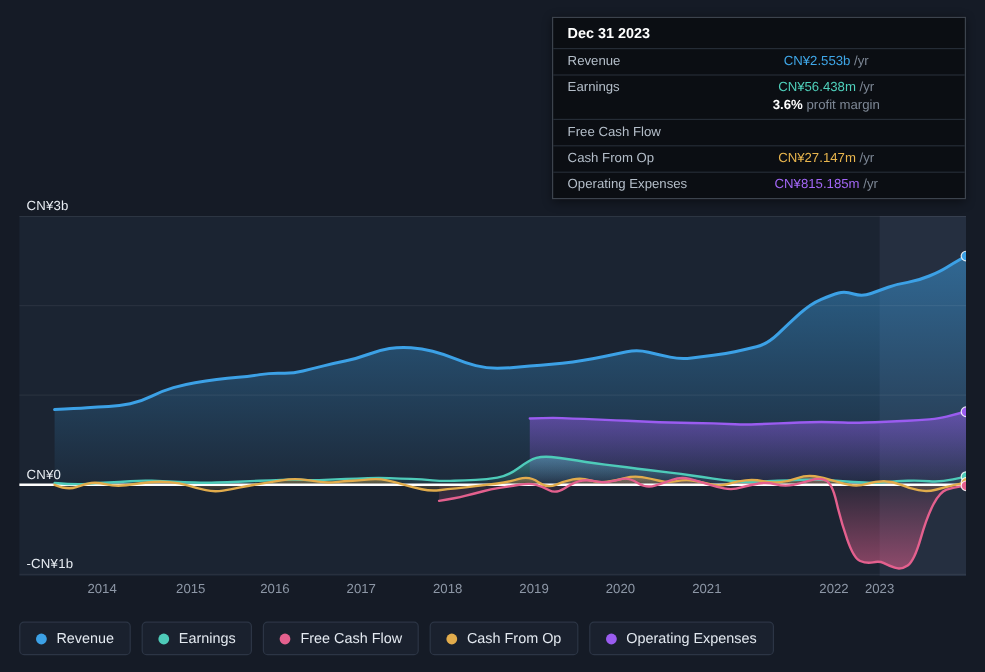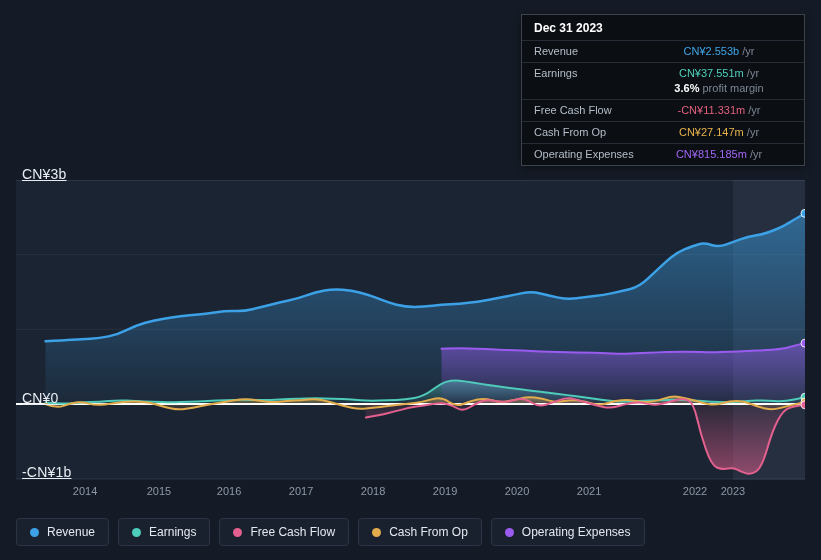--- a/index.html
+++ b/index.html
@@ -3,31 +3,30 @@
 <meta charset="utf-8">
 <style>
   html,body{margin:0;padding:0;background:#12161f;}
   .stage{
     position:relative;width:821px;height:560px;background:#151b26;
     font-family:"Liberation Sans", sans-serif;overflow:hidden;
   }
   
   .chart-svg{position:absolute;left:16px;top:180px;display:block;}
   .ylab{
-    position:absolute;left:22px;font-size:14px;color:#e7ecf2;
+    position:absolute;left:22px;font-size:11px;color:#e7ecf2;
     letter-spacing:.2px;
-    text-decoration:underline;
   }
   .xlab{
     position:absolute;top:485px;width:36px;text-align:center;
     font-size:11px;color:#8d97a6;
   }
   
   .tooltip{
-    position:absolute;top:14px;right:16px;width:284px;
+    position:absolute;top:14px;right:16px;width:345px;
     background:#0b0e13;border:1px solid #3c434d;box-sizing:border-box;
     font-size:11px;color:#b6c0cc;box-shadow:0 2px 8px rgba(0,0,0,.45);
   }
   .tt-title{
     padding:6px 12px 5px;font-size:12px;font-weight:bold;color:#ffffff;
   }
   .tt-row{
     display:flex;border-top:1px solid #252c36;padding:3px 12px;
     line-height:15px;
   }
@@ -115,25 +114,24 @@
 
   <div class="tooltip">
     <div class="tt-title">Dec 31 2023</div>
     <div id="tt-rows">
         <div class="tt-row">
           <div class="tt-label">Revenue</div>
           <div class="tt-val"><span style="color: rgb(63, 167, 232);">CN¥2.553b</span><span class="unit"> /yr</span></div>
         </div>
         <div class="tt-row">
           <div class="tt-label">Earnings</div>
-          <div class="tt-val"><span style="color: rgb(79, 208, 187);">CN¥37.551m</span><span class="unit"> /yr</span><div><span class="pm">3.6%</span><span class="unit"> profit margin</span></div></div>
+          <div class="tt-val"><span style="color: rgb(79, 208, 187);">CN¥56.438m</span><span class="unit"> /yr</span><div><span class="pm">3.6%</span><span class="unit"> profit margin</span></div></div>
         </div>
         <div class="tt-row">
           <div class="tt-label">Free Cash Flow</div>
-          <div class="tt-val"><span style="color: rgb(228, 96, 126);">-CN¥11.331m</span><span class="unit"> /yr</span></div>
         </div>
         <div class="tt-row">
           <div class="tt-label">Cash From Op</div>
           <div class="tt-val"><span style="color: rgb(232, 181, 77);">CN¥27.147m</span><span class="unit"> /yr</span></div>
         </div>
         <div class="tt-row">
           <div class="tt-label">Operating Expenses</div>
           <div class="tt-val"><span style="color: rgb(162, 102, 245);">CN¥815.185m</span><span class="unit"> /yr</span></div>
         </div>
       </div>

